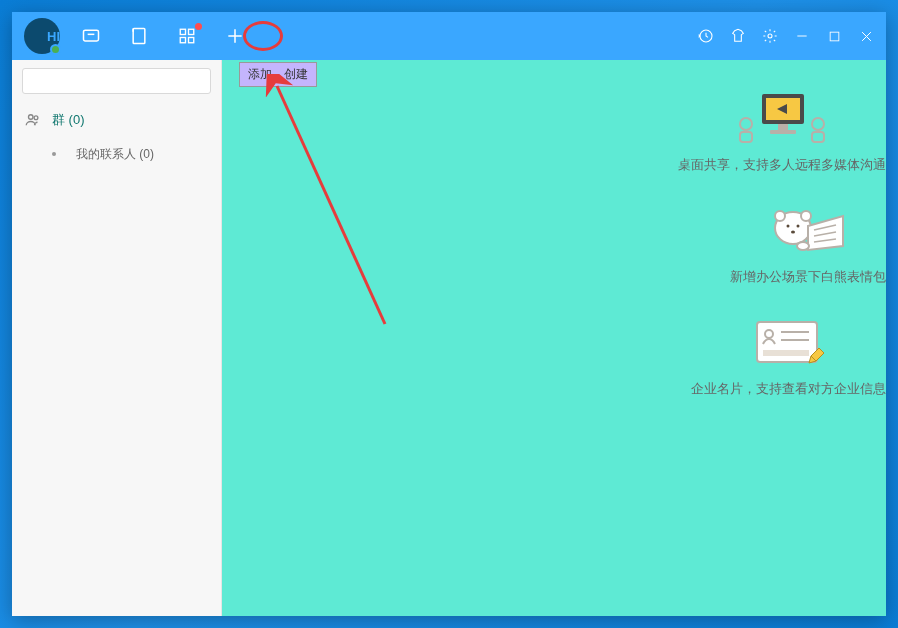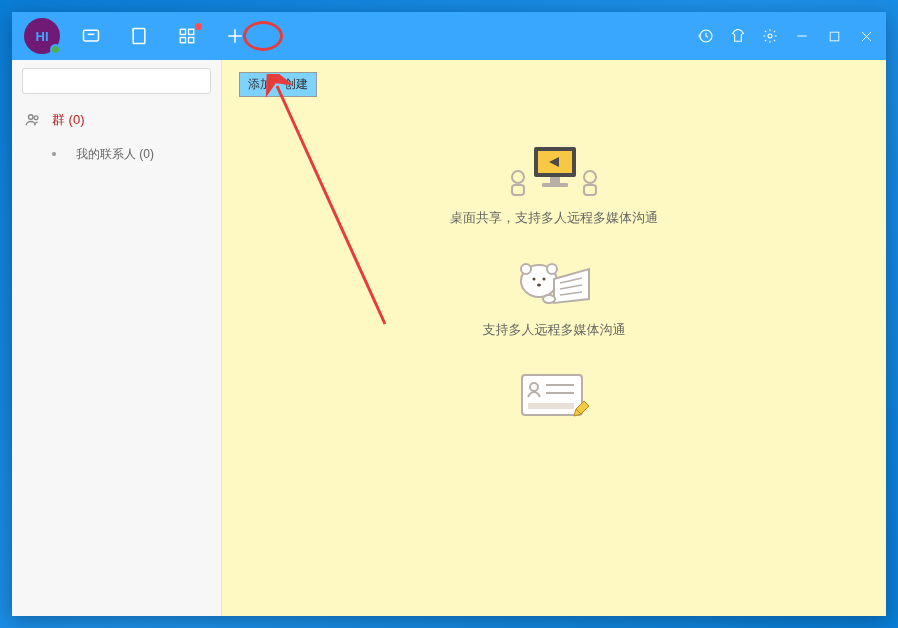--- a/index.html
+++ b/index.html
@@ -27,24 +27,24 @@
     background: #3aa7ff;
     display: flex;
     align-items: center;
     padding: 0 8px;
     position: relative;
   }
   .logo {
     width: 36px;
     height: 36px;
     border-radius: 50%;
-    background: #701a75;
-    display: flex;
-    align-items: center;
-    justify-content: center;
+    background: #0c4a6e;
+    display: flex;
+    align-items: center;
+    justify-content: flex-end;
     position: relative;
     margin-left: 4px;
   }
   .logo-text {
     color: #3aa7ff;
     font-weight: bold;
     font-size: 13px;
   }
   .logo-status {
     position: absolute;
@@ -102,23 +102,23 @@
     left: 231px;
     width: 40px;
     height: 30px;
     border: 3px solid #e63c3c;
     border-radius: 50%;
     pointer-events: none;
     z-index: 50;
   }
   .tooltip {
     position: absolute;
-    top: 60px;
+    top: 50px;
     left: 227px;
-    background: #7dd3fc;
+    background: #c4b5fd;
     border: 1px solid #999;
     padding: 3px 8px;
     font-size: 12px;
     color: #333;
     z-index: 40;
     white-space: nowrap;
   }
   .arrow {
     position: absolute;
     top: 62px;
@@ -157,21 +157,21 @@
     position: absolute;
     left: 7px;
     top: 5px;
     color: #bbb;
   }
   .nav-item {
     height: 36px;
     display: flex;
     align-items: center;
     padding: 0 12px;
-    color: #b91c1c;
+    color: #0f766e;
     font-size: 13px;
     cursor: pointer;
     gap: 10px;
   }
   .nav-item svg { flex-shrink: 0; }
   .sub-item {
     height: 32px;
     display: flex;
     align-items: center;
     padding-left: 40px;
@@ -181,26 +181,26 @@
     gap: 20px;
   }
   .bullet {
     width: 4px;
     height: 4px;
     background: #999;
     border-radius: 50%;
   }
   .main {
     flex: 1;
-    background: #fef9c3;
+    background: #5eead4;
     display: flex;
     flex-direction: column;
-    align-items: center;
+    align-items: flex-end;
     justify-content: flex-start;
-    padding-top: 77px;
+    padding-top: 24px;
     overflow-y: auto;
   }
   .feature {
     display: flex;
     flex-direction: column;
     align-items: center;
     margin-bottom: 22px;
   }
   .feature-illus {
     width: 120px;
@@ -359,34 +359,35 @@
             <circle cx="40" cy="30" r="1.5" fill="#5a4a3a"></circle>
             <circle cx="50" cy="30" r="1.5" fill="#5a4a3a"></circle>
             <ellipse cx="45" cy="36" rx="2" ry="1.5" fill="#5a4a3a"></ellipse>
             <path d="M60 30 L95 20 L95 50 L60 54 Z" fill="#fff" stroke="#b8b0a8" stroke-width="2"></path>
             <line x1="66" y1="34" x2="88" y2="29" stroke="#b8b0a8" stroke-width="1.5"></line>
             <line x1="66" y1="40" x2="88" y2="36" stroke="#b8b0a8" stroke-width="1.5"></line>
             <line x1="66" y1="46" x2="88" y2="43" stroke="#b8b0a8" stroke-width="1.5"></line>
             <ellipse cx="55" cy="50" rx="6" ry="4" fill="#fff" stroke="#b8b0a8" stroke-width="2"></ellipse>
           </svg>
         </div>
-        <div class="feature-text">支持多人远程多媒体沟通</div>
+        <div class="feature-text">新增办公场景下白熊表情包</div>
       </div>
 
       <div class="feature">
         <div class="feature-illus">
           <svg width="120" height="66" viewBox="0 0 120 66">
             <rect x="28" y="14" width="60" height="40" rx="3" fill="#fff" stroke="#b8b0a8" stroke-width="2"></rect>
             <circle cx="40" cy="26" r="4" fill="none" stroke="#b8b0a8" stroke-width="2"></circle>
             <path d="M34 36c2-4 4-5 6-5s4 1 6 5" fill="none" stroke="#b8b0a8" stroke-width="2"></path>
             <line x1="52" y1="24" x2="80" y2="24" stroke="#b8b0a8" stroke-width="2"></line>
             <line x1="52" y1="32" x2="80" y2="32" stroke="#b8b0a8" stroke-width="2"></line>
             <rect x="34" y="42" width="46" height="6" fill="#e8e0d6"></rect>
             <path d="M82 48 L90 40 L95 45 L87 53 Z" fill="#f7c843" stroke="#b89020" stroke-width="1"></path>
             <path d="M82 48 L80 55 L87 53 Z" fill="#f7c843" stroke="#b89020" stroke-width="1"></path>
           </svg>
         </div>
+        <div class="feature-text">企业名片，支持查看对方企业信息</div>
       </div>
 
 
     </div>
   </div>
 </div>
 
 </body></html>

